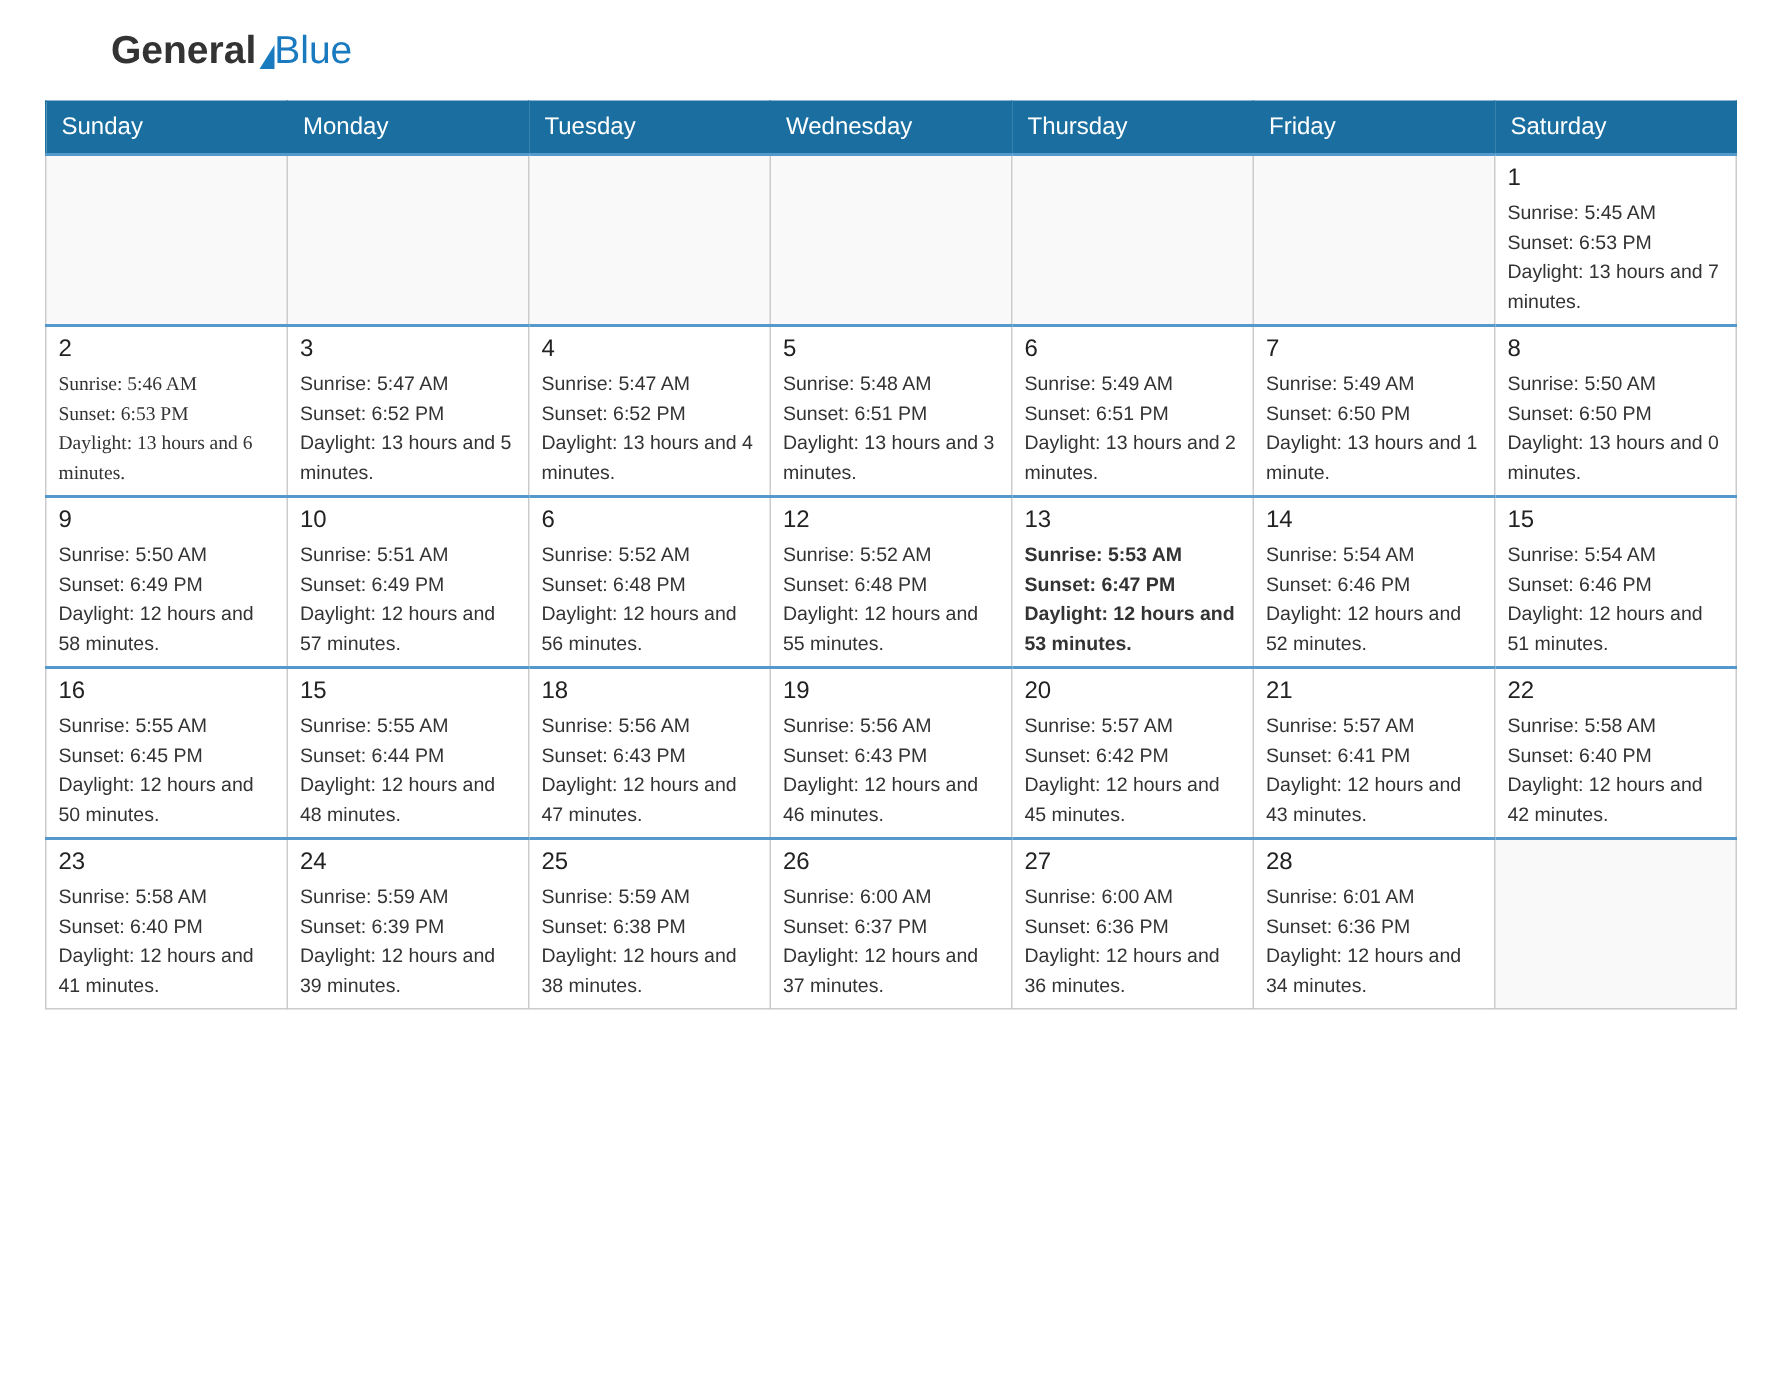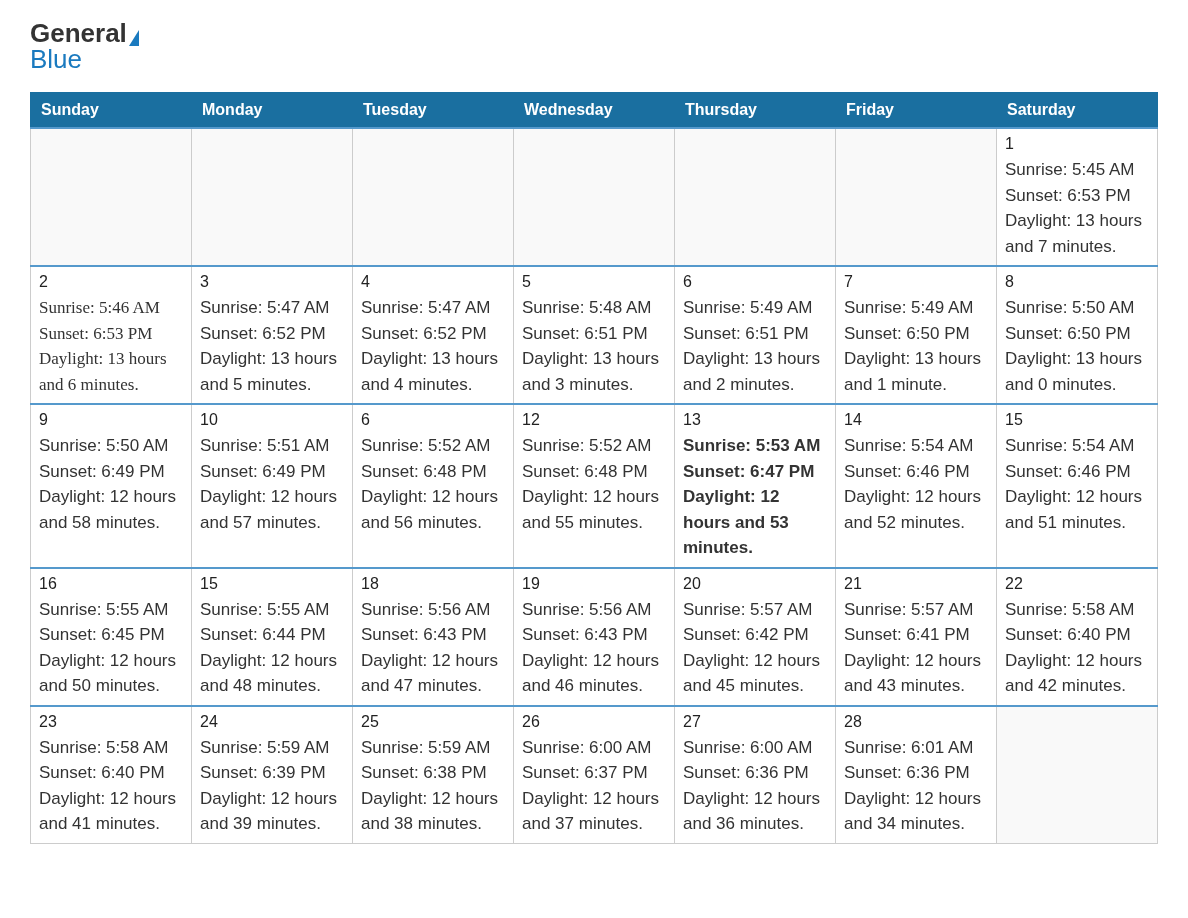--- a/index.html
+++ b/index.html
@@ -11,22 +11,23 @@
       min-height: 918px;
     }
     .header {
       display: flex;
       justify-content: space-between;
       align-items: flex-start;
       margin-bottom: 20px;
     }
     .logo {
       display: flex;
-      flex-direction: column;
+      flex-direction: row;
       align-items: flex-start;
+      margin-left: 44px;
     }
     .logo-general {
       font-size: 26px;
       font-weight: bold;
       color: #333;
       line-height: 1;
     }
     .logo-blue {
       font-size: 26px;
       font-weight: normal;
@@ -61,21 +62,21 @@
       width: 100%;
       border-collapse: collapse;
       table-layout: fixed;
     }
     .calendar th {
       background-color: #1a6fa0;
       color: #fff;
       text-align: left;
       padding: 8px 10px;
       font-size: 16px;
-      font-weight: bold;
+      font-weight: normal;
       border: 1px solid #1a6fa0;
     }
     .calendar td {
       vertical-align: top;
       border: 1px solid #ccc;
       padding: 6px 8px;
       min-height: 110px;
       height: 110px;
       font-size: 12.5px;
       color: #333;
@@ -85,21 +86,21 @@
       background: #f9f9f9;
     }
     .day-number {
       font-size: 16px;
       font-weight: normal;
       color: #222;
       display: block;
       margin-bottom: 4px;
     }
     .day-info {
-      font-size: 17px;
+      font-size: 13px;
       color: #333;
       line-height: 1.5;
     }
     .week-row td {
       border-top: 2px solid #5599cc;
     }
   </style>
 </head>
 <body>
 

